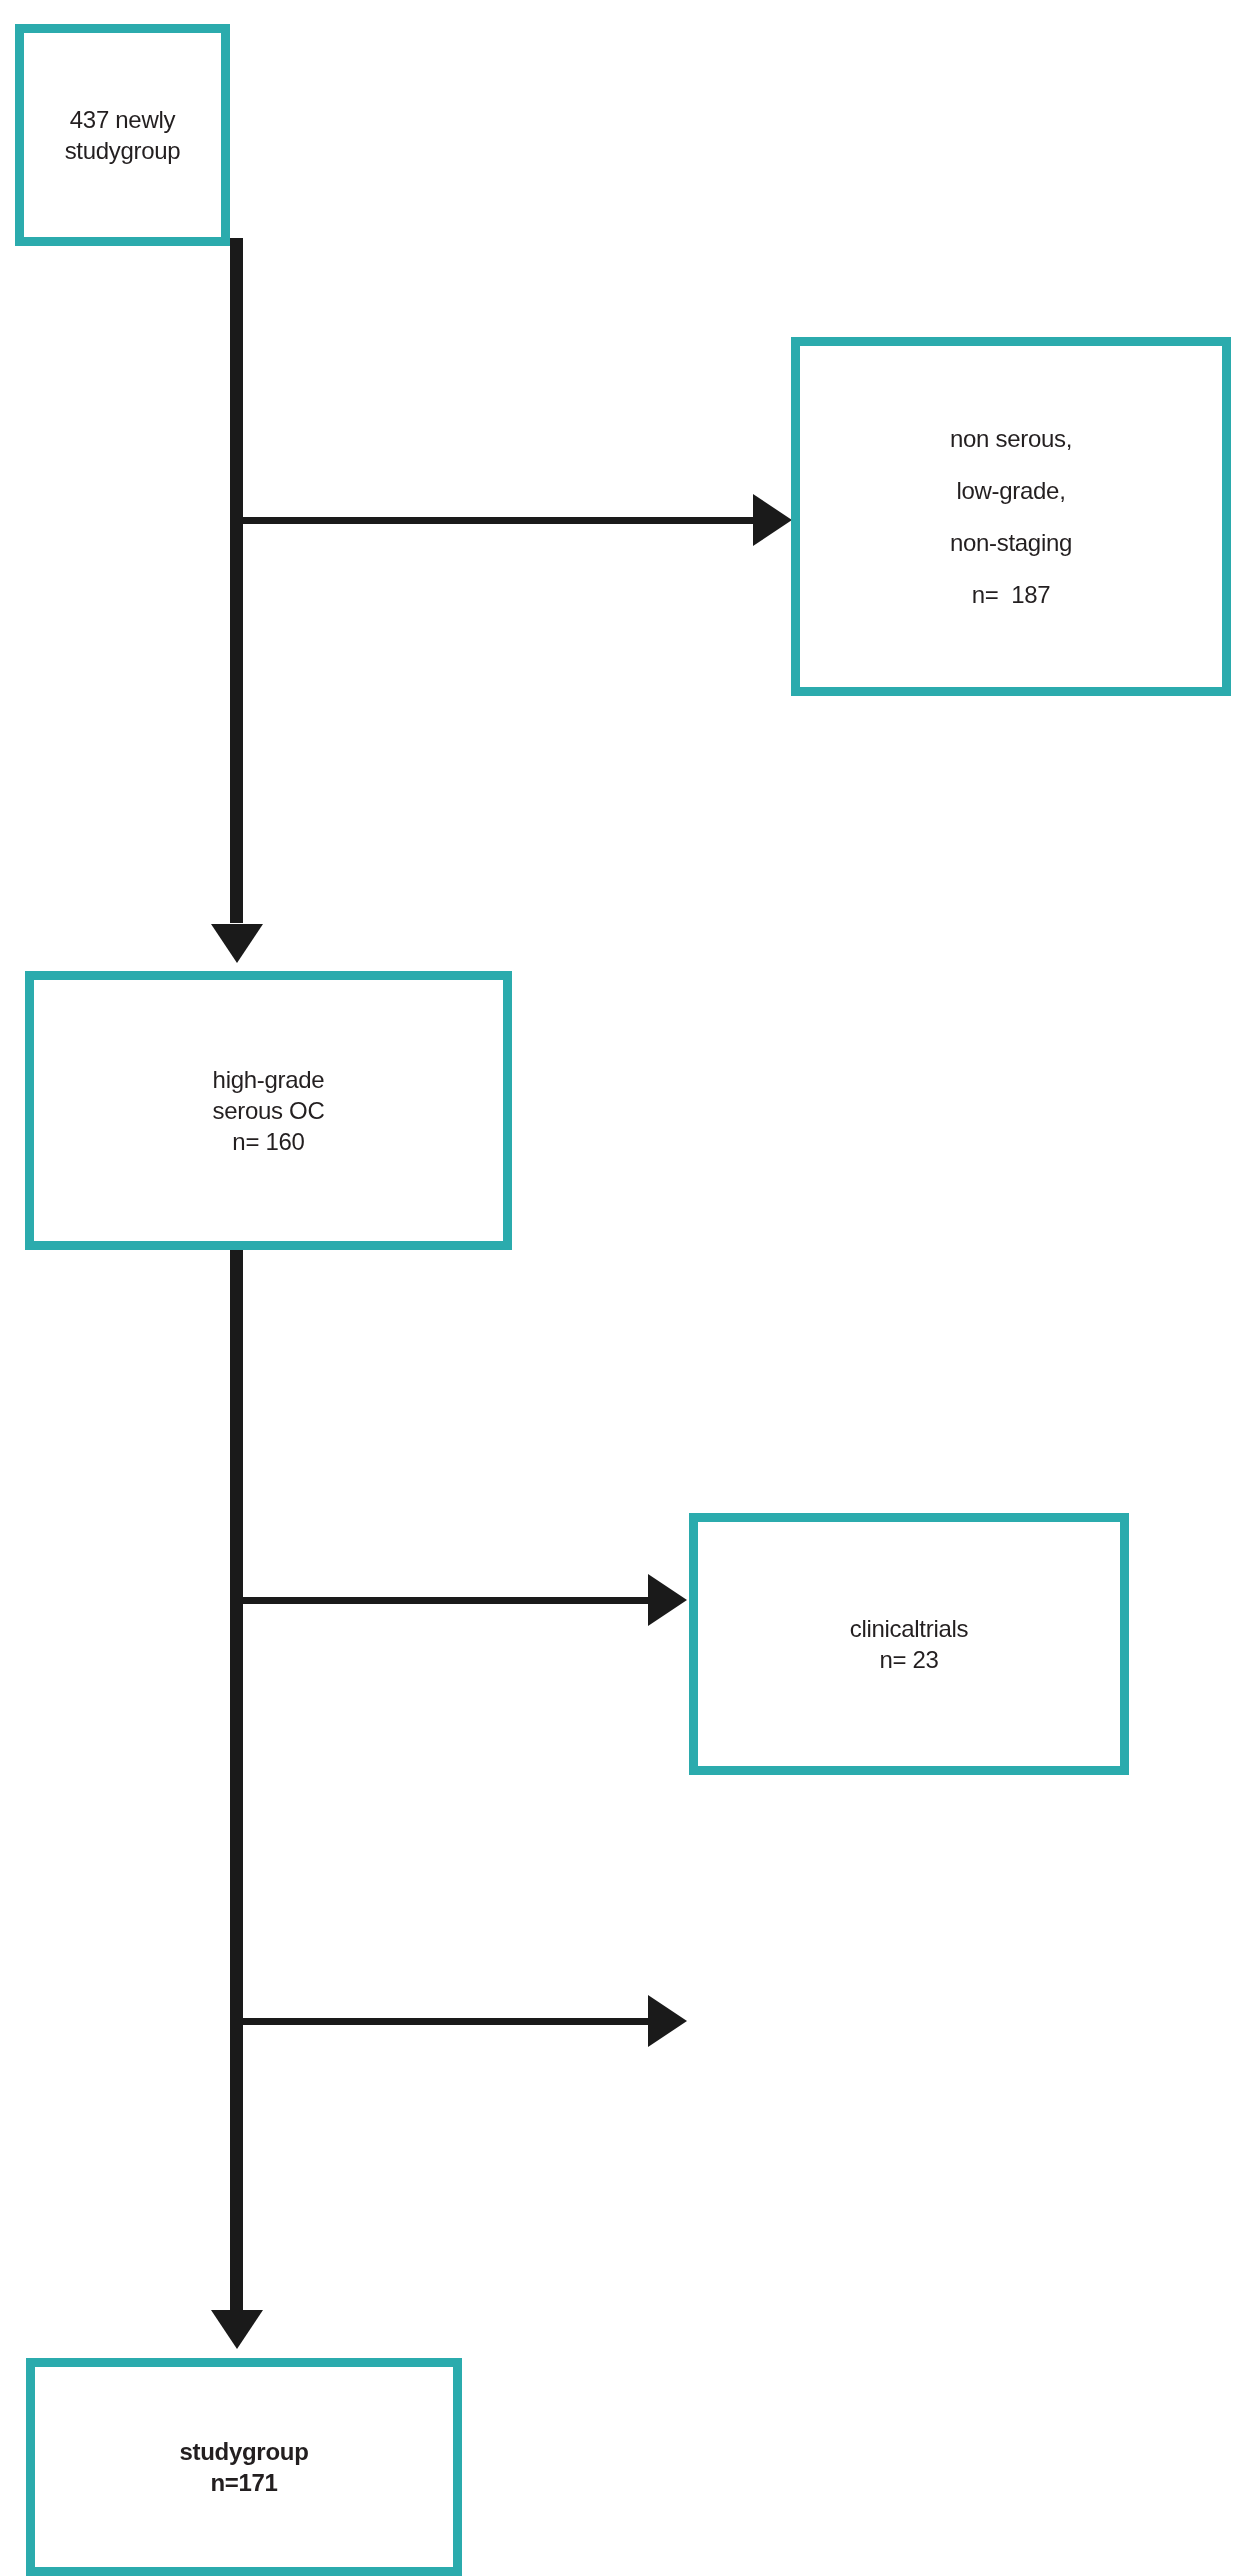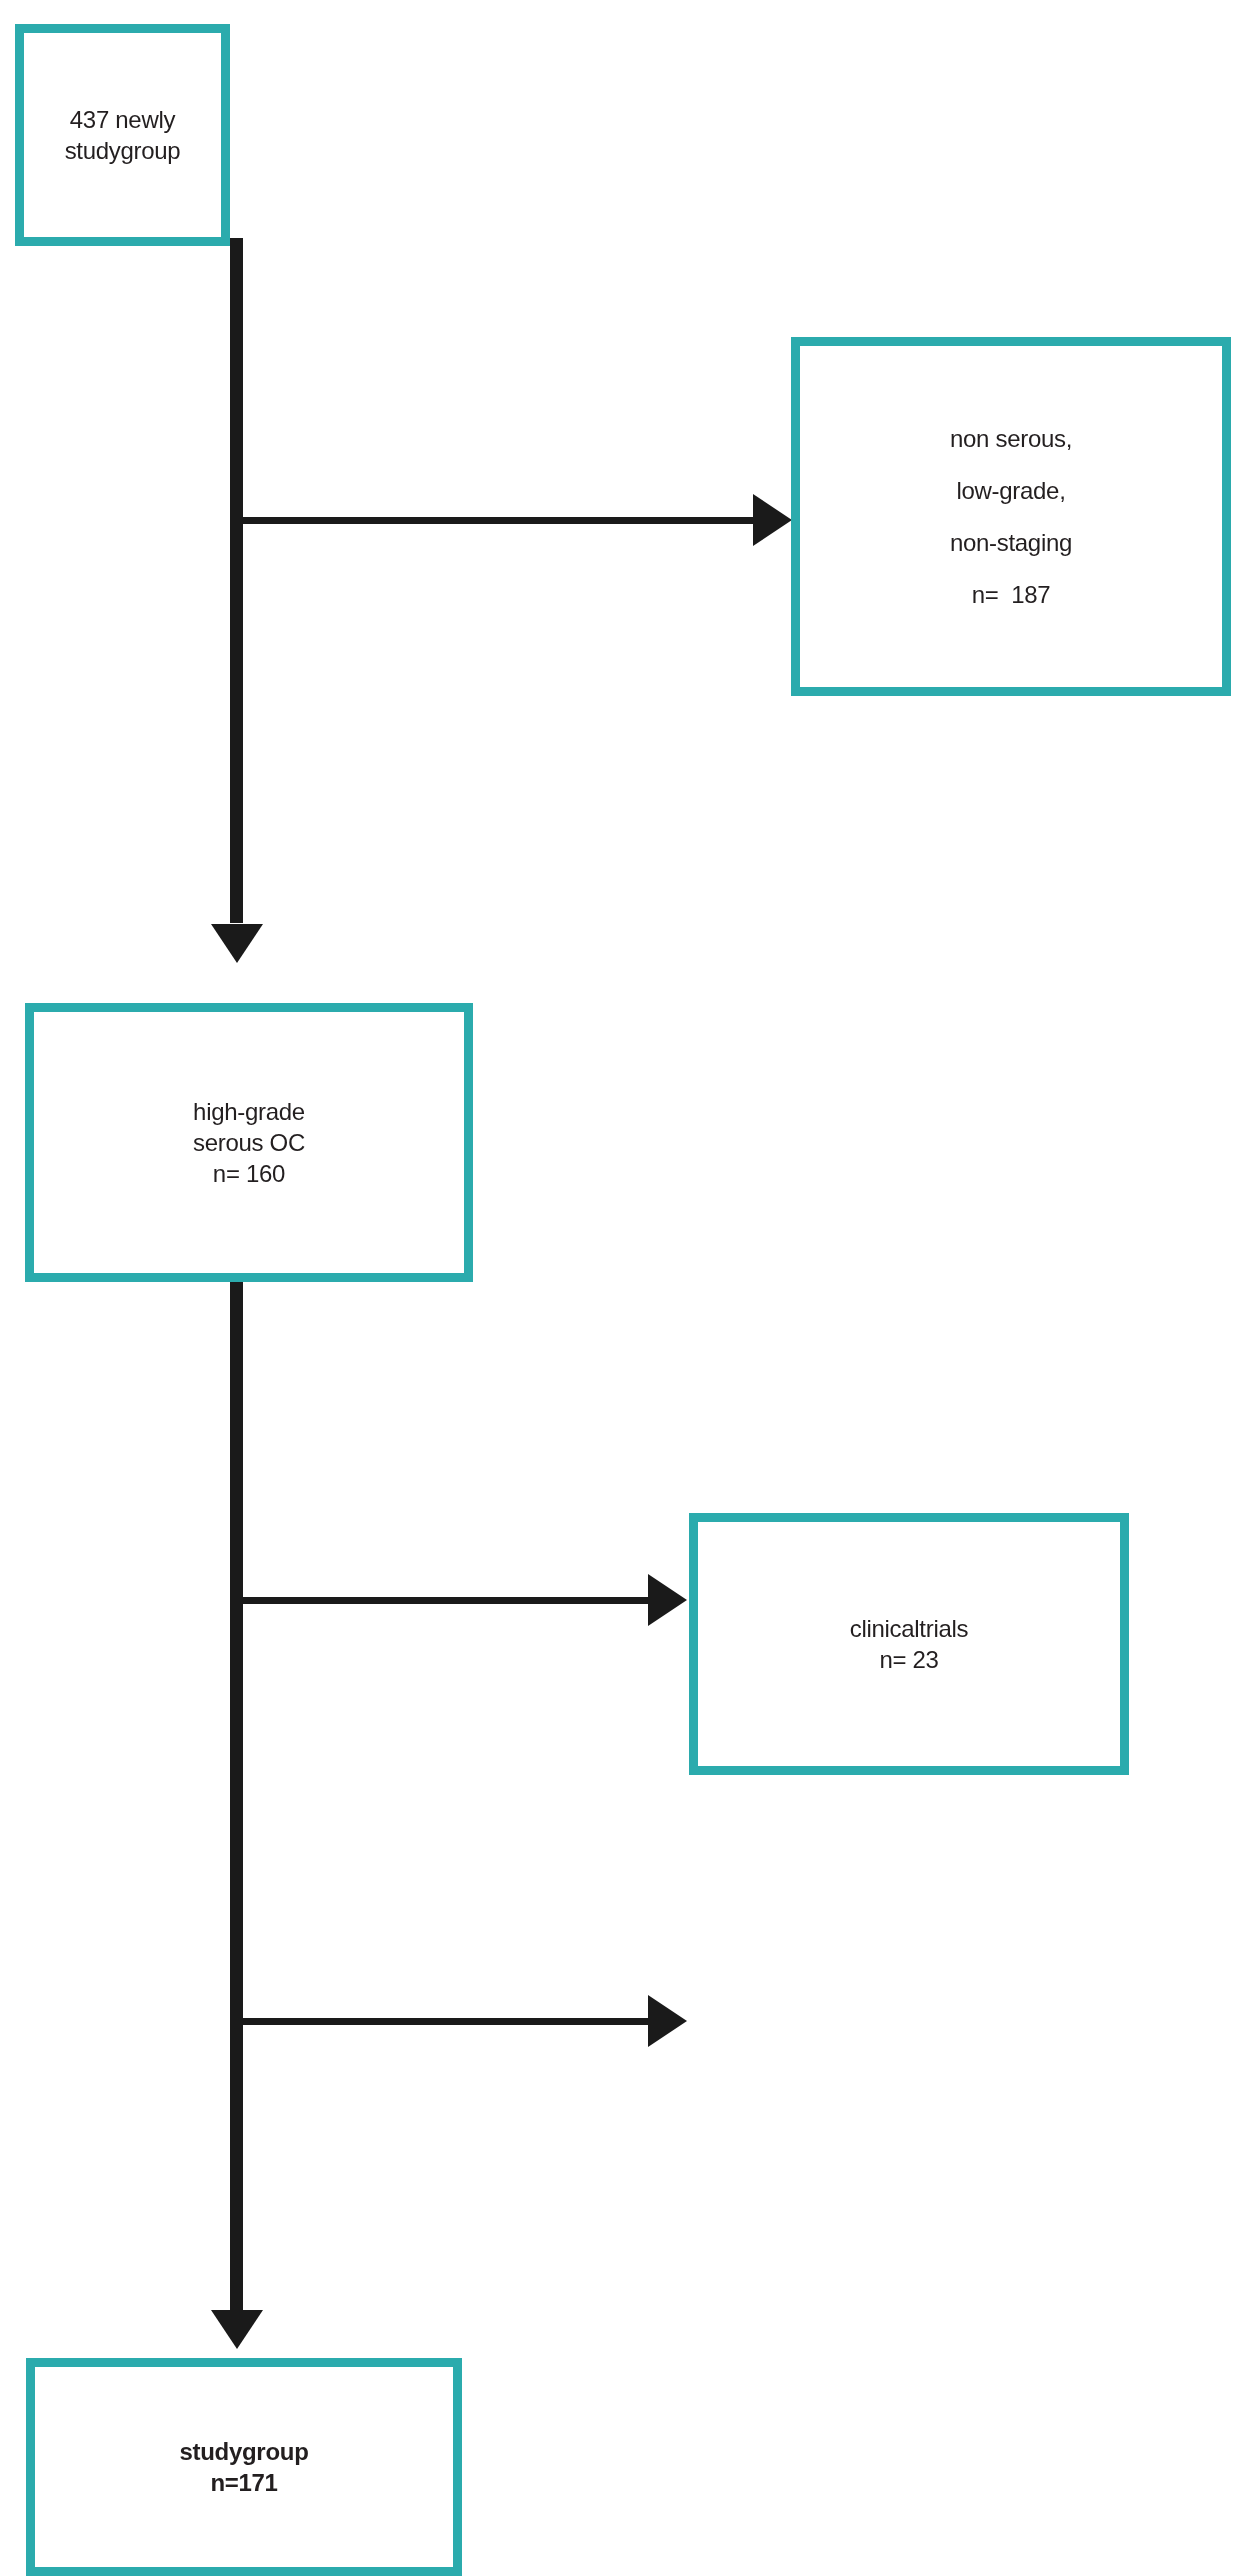--- a/index.html
+++ b/index.html
@@ -94,21 +94,21 @@
     <span class="line">studygroup</span>
   </div>
 
   <div class="flow-box" style="left:791px; top:337px; width:440px; height:359px;gap:21px;">
     <span class="line">non serous,</span>
     <span class="line">low-grade,</span>
     <span class="line">non-staging</span>
     <span class="line">n=  187</span>
   </div>
 
-  <div class="flow-box" style="left:25px; top:1003px; width:448px; height:279px;">
+  <div class="flow-box" style="left:25px; top:971px; width:487px; height:279px;">
     <span class="line">high-grade</span>
     <span class="line">serous OC</span>
     <span class="line">n= 160</span>
   </div>
 
   <div class="flow-box" style="left:689px; top:1493px; width:440px; height:262px;margin-top:20px;">
     <span class="line">clinicaltrials</span>
     <span class="line">n= 23</span>
   </div>
 

